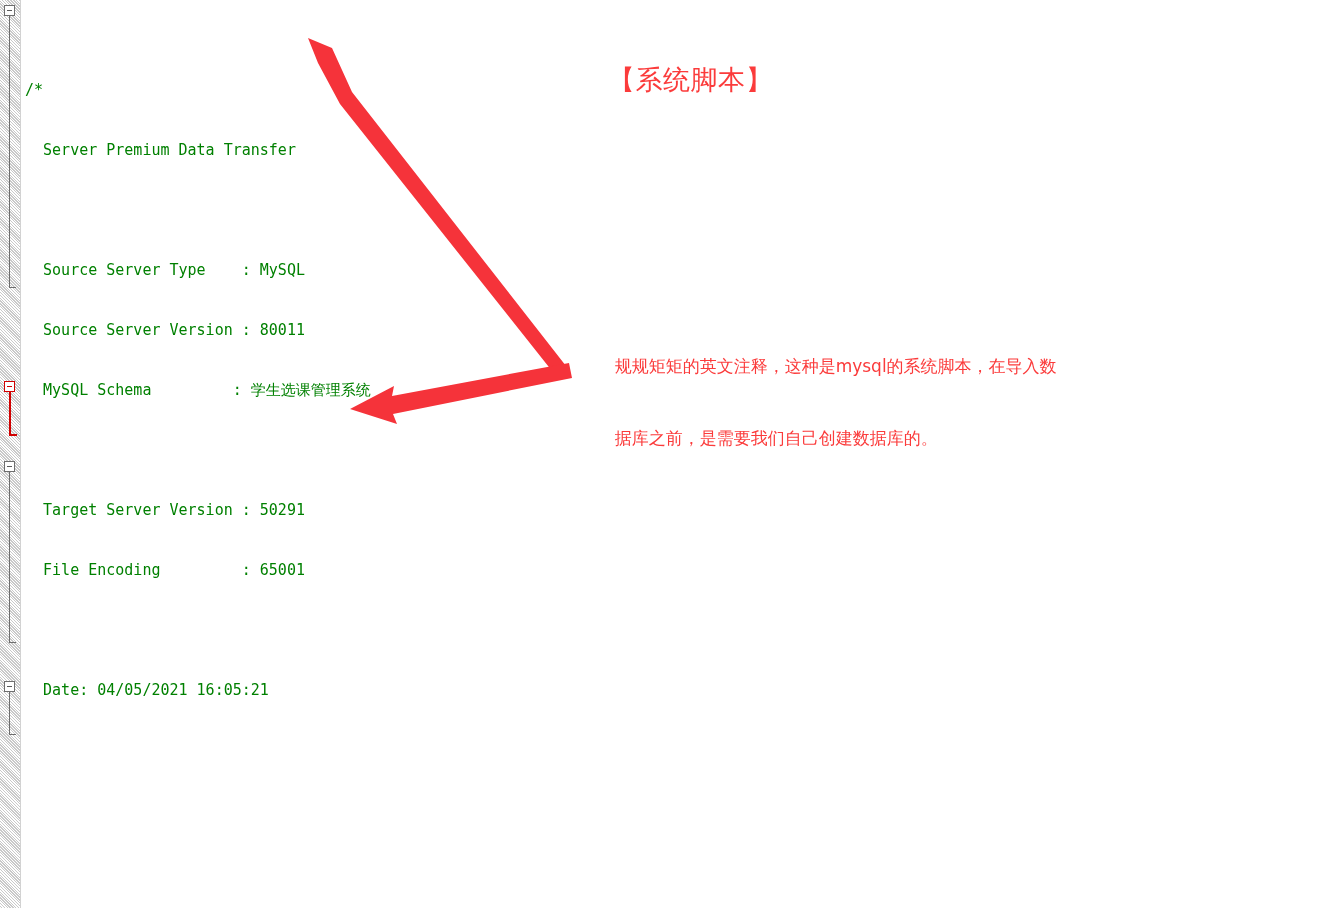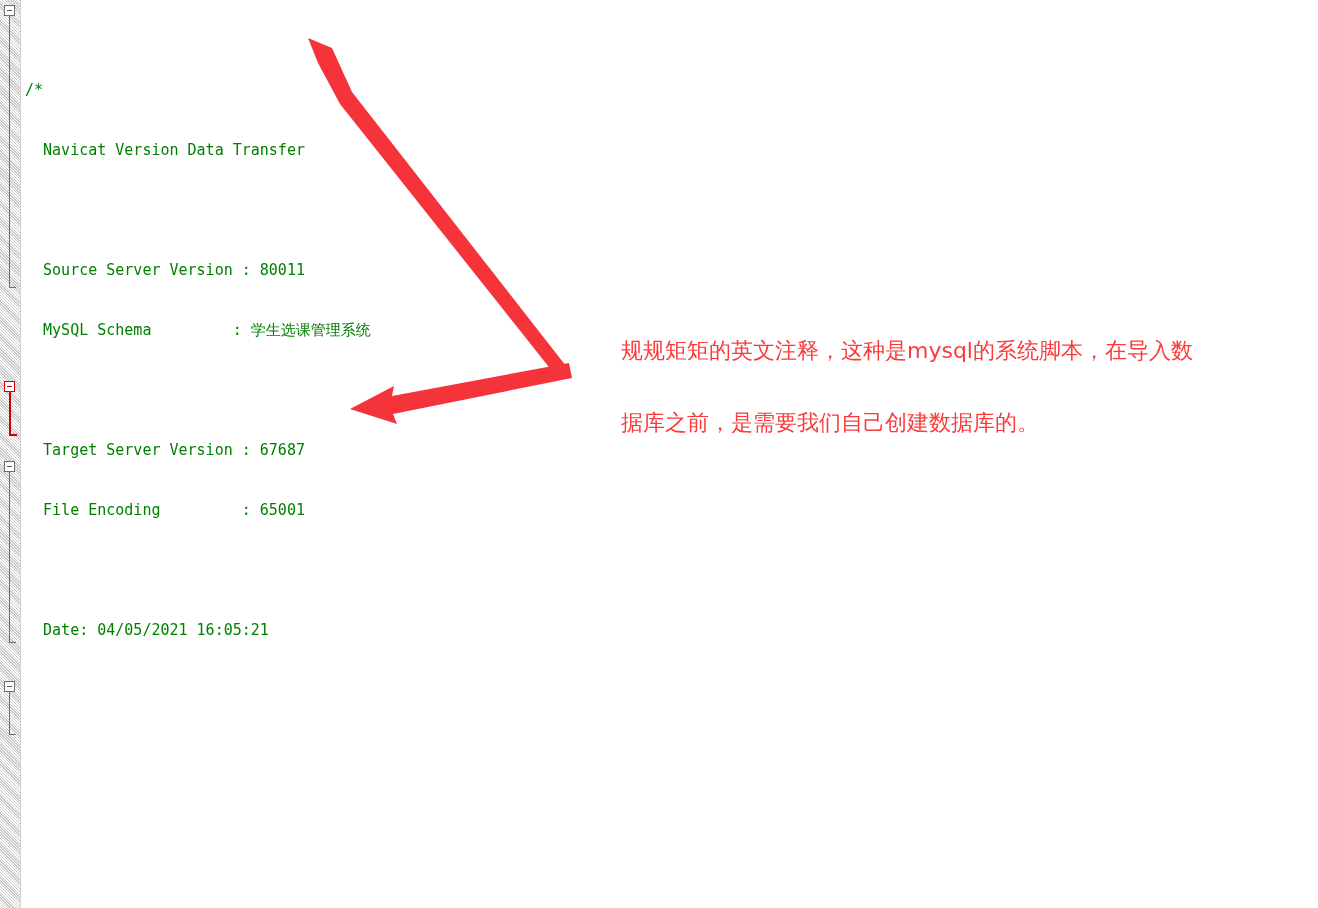--- a/index.html
+++ b/index.html
@@ -117,22 +117,22 @@
     z-index: 7;
   }
   #note-system {
     left: 608px;
     top: 62px;
     font-size: 27px;
     letter-spacing: 0.5px;
   }
   #note-comment {
     left: 593px;
-    top: 297px;
-    font-size: 22px;
+    top: 312px;
+    font-size: 17px;
     line-height: 36px;
     letter-spacing: 0px;
   }
 </style>
 </head>
 <body>
 
 <div id="editor">
 
   <div class="gutter"></div>
@@ -150,26 +150,27 @@
   <div class="foldfoot" style="left:9px; top:642px; width:7px;"></div>
 
   <div class="fold" style="left:4px; top:681px;"></div>
   <div class="foldline" style="left:9px; top:692px; height:42px;"></div>
   <div class="foldfoot" style="left:9px; top:734px; width:7px;"></div>
 
   <div class="code">
 
     
     <div class="line"><span class="cm">/*</span></div>
-    <div class="line"><span class="cm">  Navicat Version Data Transfer</span></div>
+    <div class="line"><span class="cm">  Server Premium Data Transfer</span></div>
     <div class="line"><span class="cm"></span></div>
+    <div class="line"><span class="cm">  Source Server Type    : MySQL</span></div>
     <div class="line"><span class="cm">  Source Server Version : 80011</span></div>
     <div class="line"><span class="cm">  MySQL Schema         : 学生选课管理系统</span></div>
     <div class="line"><span class="cm"></span></div>
-    <div class="line"><span class="cm">  Target Server Version : 67687</span></div>
+    <div class="line"><span class="cm">  Target Server Version : 50291</span></div>
     <div class="line"><span class="cm">  File Encoding         : 65001</span></div>
     <div class="line"><span class="cm"></span></div>
     <div class="line"><span class="cm">  Date: 04/05/2021 16:05:21</span></div>
     
 
     
 
     
     
     
@@ -208,19 +209,20 @@
     
   </div>
 
   <svg class="overlay" width="1318" height="908" viewBox="0 0 1318 908">
 
     <polygon fill="#f5333a" points="566,366 352,92 332,48 308,38 318,63 340,104 556,376"></polygon>
 
     <polygon fill="#f5333a" points="569,363 392,396 394,386 350,409 397,424 393,414 572,378"></polygon>
   </svg>
 
+  <div class="note" id="note-system">【系统脚本】</div>
 
   <div class="note" id="note-comment">
     <span>规规矩矩的英文注释，这种是mysql的系统脚本，在导入数</span><br>
     <span>据库之前，是需要我们自己创建数据库的。</span>
   </div>
 
 </div>
 
 </body></html>

